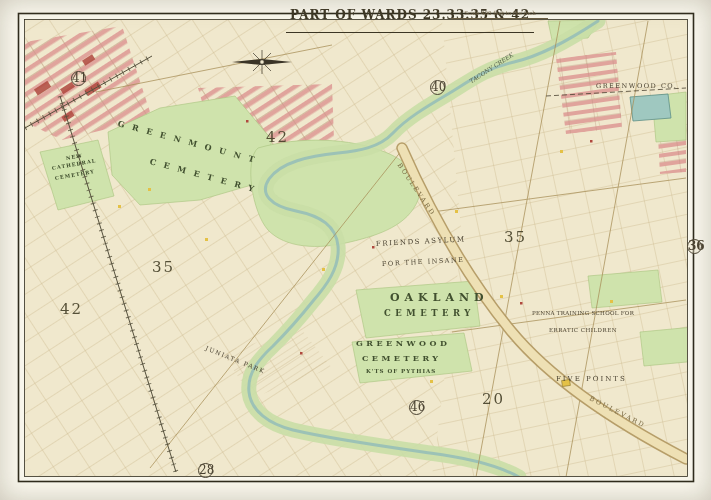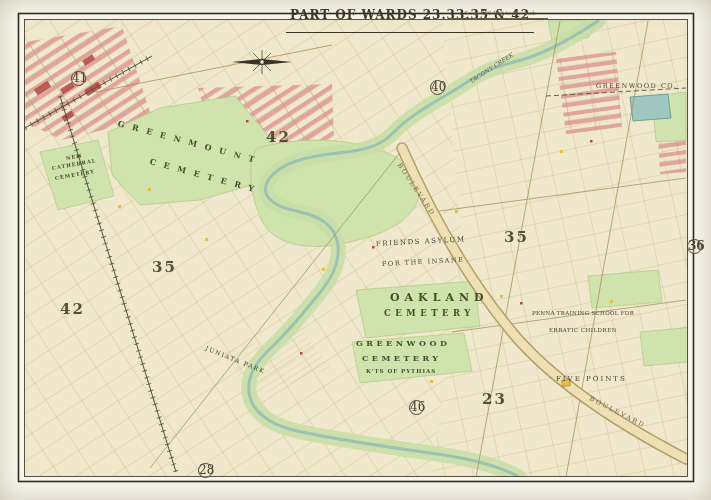--- a/index.html
+++ b/index.html
@@ -3,21 +3,21 @@
 <meta charset="utf-8">
 <style>
   html,body{margin:0;padding:0;background:#efede5;}
   .page{position:relative;width:711px;height:500px;background:#faf8ee;
         font-family:"DejaVu Serif", serif;overflow:hidden;}
   .vignette{position:absolute;inset:0;box-shadow:inset 0 0 26px rgba(115,105,82,.35);
         pointer-events:none;z-index:50;}
   svg.map-art{position:absolute;left:0;top:0;}
   .lbl{position:absolute;color:#4a4231;white-space:nowrap;transform-origin:0 50%;z-index:20;}
   .cem{color:#41502f;font-weight:bold;}
-  .ward{position:absolute;color:#454028;font-weight:bold;font-size:15px;
+  .ward{position:absolute;color:#454028;font-weight:normal;font-size:15px;
         letter-spacing:2px;opacity:.9;z-index:20;}
   .ref{position:absolute;width:13px;height:13px;border:1px solid #4a4231;border-radius:50%;
         font-size:12px;line-height:12px;text-align:center;color:#4a4231;z-index:20;
         background:rgba(240,232,205,.4);margin-top:15px;}
   .title{position:absolute;left:286px;top:8px;font-size:12px;font-weight:bold;
         letter-spacing:1px;color:#3c3624;border-bottom:1.2px solid #3c3624;
         padding:0 4px 10px;z-index:30;}
   .scale{position:absolute;left:452px;top:10px;width:96px;font-size:5.5px;color:#6a5d42;
         text-align:center;border-bottom:1px solid #6a5d42;padding-bottom:2px;z-index:30;}
   .plate{position:absolute;left:599px;top:10px;font-size:12.5px;font-weight:bold;
@@ -190,21 +190,21 @@
   <div class="lbl" style="left:590px;top:394px;transform:rotate(27deg);font-size:6.5px;letter-spacing:2px;color:#7a6a43;">BOULEVARD</div>
 
   <div class="lbl" style="left:470px;top:78px;transform:rotate(-33deg);font-size:6px;font-style:italic;color:#55604a;">TACONY CREEK</div>
 
   <div class="lbl" style="left:206px;top:344px;transform:rotate(22deg);font-size:6px;letter-spacing:1.5px;">JUNIATA PARK</div>
 
   <div class="ward" style="left:266px;top:128px;">42</div>
   <div class="ward" style="left:152px;top:258px;">35</div>
   <div class="ward" style="left:504px;top:228px;">35</div>
   <div class="ward" style="left:60px;top:300px;">42</div>
-  <div class="ward" style="left:482px;top:390px;">23</div>
+  <div class="ward" style="left:482px;top:390px;">20</div>
 
   <div class="ref" style="left:71px;top:56px;">41</div>
   <div class="ref" style="left:430px;top:65px;">40</div>
   <div class="ref" style="left:687px;top:224px;font-weight:bold;">36</div>
   <div class="ref" style="left:409px;top:385px;">46</div>
   <div class="ref" style="left:198px;top:448px;">28</div>
 
   <div class="vignette"></div>
 </div>
 

